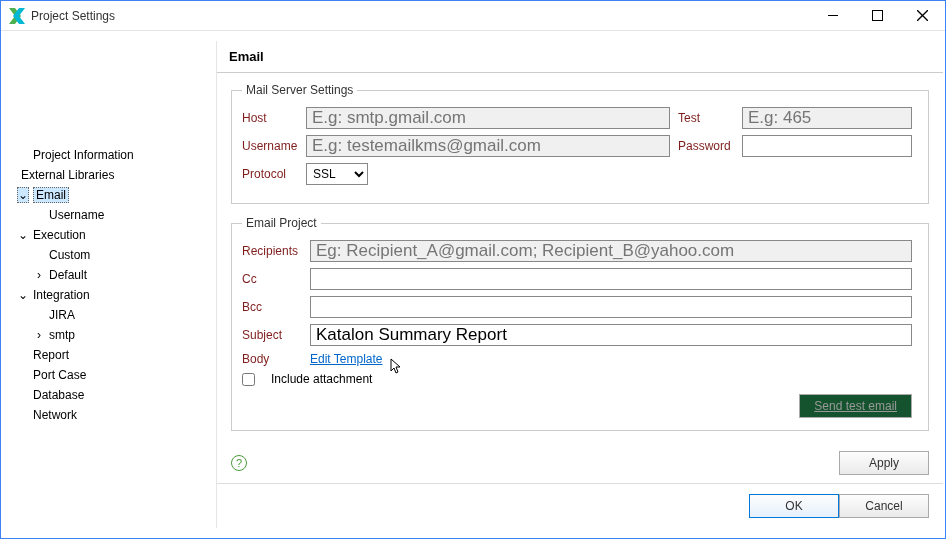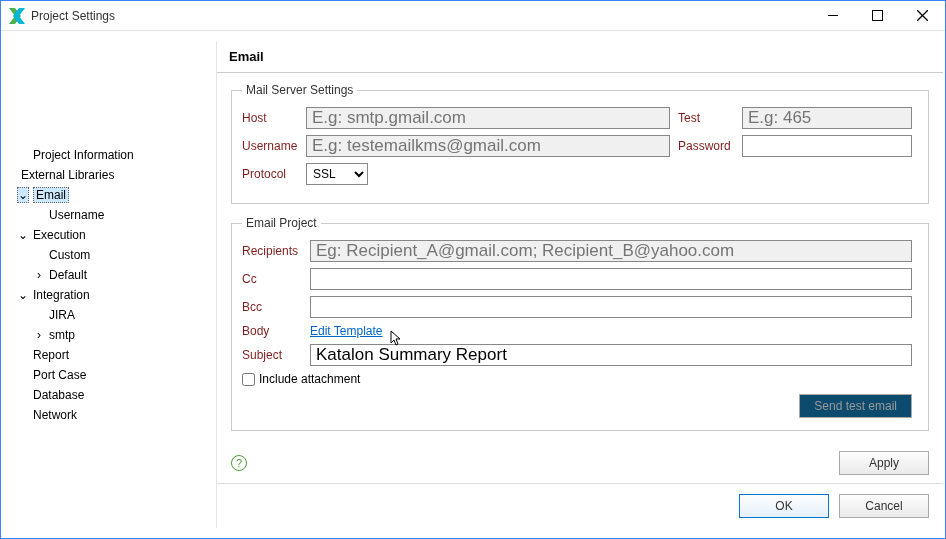--- a/index.html
+++ b/index.html
@@ -31,29 +31,29 @@
 .tmpl-row label { width: 60px; }
 input[type=text], input[type=password] { height: 22px; border: 1px solid #888; padding: 0 5px; background: #fff; font-size: 17px; }
 input.readonly { background: #f0f0f0; color: #666; }
 select { height: 22px; border: 1px solid #888; background: #fff; padding: 0 2px; }
 .host-input { flex: 1; min-width: 0; }
 .port-input { width: 170px; }
 .user-input { flex: 1; min-width: 0; }
 .pass-input { width: 170px; }
 .tmpl-input { flex: 1; min-width: 0; }
 .link { color: #0066cc; text-decoration: underline; cursor: pointer; }
-.checkbox-row { display: flex; align-items: center; margin-top: 4px; }
+.checkbox-row { display: flex; align-items: center; margin-top: 4px; gap: 12px; }
 .checkbox-row input { margin-right: 4px; width: 13px; height: 13px; }
 .btn-row-send { display: flex; justify-content: flex-end; margin-top: 8px; }
 .btn { height: 24px; min-width: 90px; padding: 0 14px; border: 1px solid #aaa; background: linear-gradient(#fdfdfd,#eaeaea); cursor: pointer; color: #333; }
-.btn:disabled, .btn.disabled { color: #999; background: #0c4a6e; cursor: default; }
+.btn:disabled, .btn.disabled { color: #999; background: #14532d; cursor: default; text-decoration: underline; }
 .apply-row { display: flex; align-items: center; gap: 8px; padding: 8px 14px; }
 .apply-row .spacer { flex: 1; }
 .help-icon { color: #4a9b3a; border: 1.5px solid #4a9b3a; border-radius: 50%; width: 16px; height: 16px; display: flex; align-items: center; justify-content: center; font-size: 11px; }
-.dialog-buttons { border-top: 1px solid #ddd; padding: 10px 14px; display: flex; justify-content: flex-end; gap: 10px; }
+.dialog-buttons { border-top: 1px solid #ddd; padding: 10px 14px; display: flex; justify-content: flex-end; }
 .btn.primary { border: 1.5px solid #0078d7; background: linear-gradient(#fdfdfd,#e6f0fb); }
 .cursor-ptr { position: absolute; width: 14px; height: 18px; pointer-events: none; }
 .right-edge { width: 2px; background: #888; }
 </style>
 </head>
 <body>
 
 <div class="window">
   <div class="titlebar">
     <svg class="logo" viewBox="0 0 16 16">
@@ -154,30 +154,30 @@
             <input type="text" class="tmpl-input readonly" placeholder="Eg: Recipient_A@gmail.com; Recipient_B@yahoo.com" style="">
           </div>
           <div class="form-row tmpl-row">
             <label>Cc</label>
             <input type="text" class="tmpl-input" style="">
           </div>
           <div class="form-row tmpl-row">
             <label>Bcc</label>
             <input type="text" class="tmpl-input" style="">
           </div>
+          <div class="form-row tmpl-row">
+            <label>Subject</label>
+            <input type="text" class="tmpl-input" value="Katalon Summary Report" style="">
+          </div>
           <div class="form-row tmpl-row" style="position:relative">
             <label>Body</label>
             <a class="link">Edit Template</a>
             <svg class="cursor-ptr" style="left:148px;top:6px" viewBox="0 0 14 18">
                 <path d="M1 1 L1 13 L4 10 L6 15 L8 14 L6 9 L10 9 Z" fill="#fff" stroke="#000" stroke-width="1"></path>
               </svg>
-          </div>
-          <div class="form-row tmpl-row">
-            <label>Subject</label>
-            <input type="text" class="tmpl-input" value="Katalon Summary Report" style="">
           </div>
           <div class="checkbox-row">
             <input type="checkbox" style="">
             <label>Include attachment</label>
           </div>
           <div class="btn-row-send">
             <button class="btn disabled" disabled="">Send test email</button>
           </div>
         </fieldset>
       </div>

